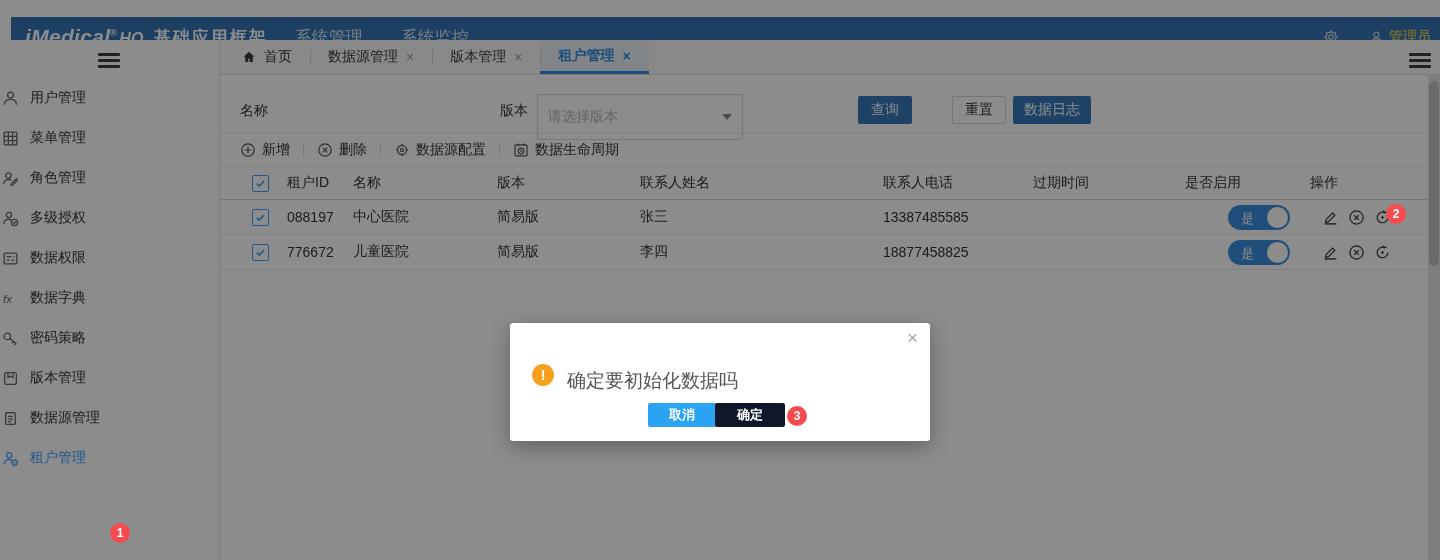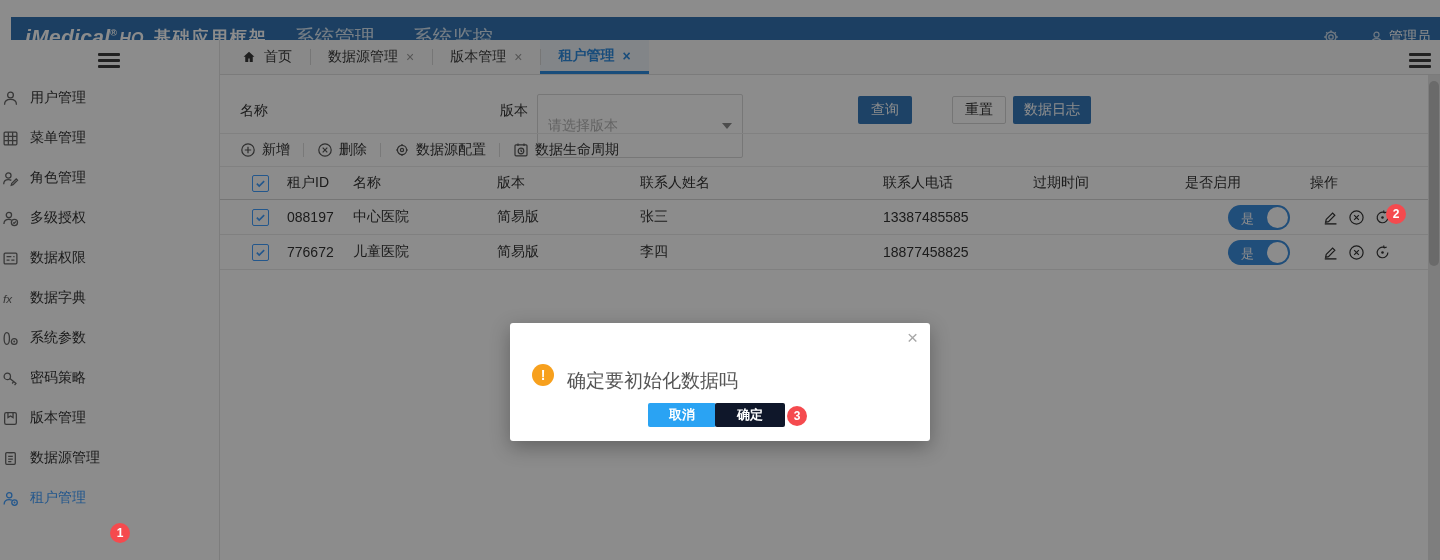--- a/index.html
+++ b/index.html
@@ -5,25 +5,25 @@
   html,body{margin:0;padding:0;background:#888;}
   .stage{position:relative;width:1440px;height:560px;overflow:hidden;background:#fff;
          font-family:"Liberation Sans","DejaVu Sans",sans-serif;-webkit-font-smoothing:antialiased;}
   
   .hdr{position:absolute;left:0;top:17px;width:1440px;height:40px;background:#3374b3;color:#fff;
        display:flex;align-items:center;margin-left:11px;}
   .logo{margin-left:14px;font-weight:bold;font-style:italic;font-size:21px;letter-spacing:.3px;white-space:nowrap;}
   .logo sup{font-size:9px;font-style:normal;}
   .logo .ho{font-size:16px;margin-left:2px;}
   .apptitle{margin-left:10px;font-size:17px;font-weight:bold;letter-spacing:2px;}
-  .hmenu{font-size:20px;color:#d8e6f3;cursor:default;}
+  .hmenu{font-size:17px;color:#d8e6f3;cursor:default;}
   .hmenu.m1{margin-left:27px;}
   .hmenu.m2{margin-left:38px;}
   .hdr-ind{position:absolute;left:237px;top:35px;width:96px;height:5px;background:rgba(255,255,255,.22);border-radius:3px 3px 0 0;}
-  .hdr-right{margin-left:auto;margin-right:20px;display:flex;align-items:center;gap:30px;color:#ffffff;font-size:14px;}
+  .hdr-right{margin-left:auto;margin-right:20px;display:flex;align-items:center;gap:30px;color:#fde047;font-size:14px;}
   .hdr-user{display:flex;align-items:center;gap:5px;}
   
   .sb{position:absolute;left:0;top:40px;width:219px;height:520px;background:#fff;border-right:1px solid #e3e3e3;}
   .burger{display:inline-block;width:22px;}
   .burger i{display:block;height:3px;background:#3c3c3c;border-radius:1px;margin:3px 0;}
   .sb-burger{position:absolute;left:98px;top:10px;cursor:pointer;}
   .sb ul{list-style:none;margin:38px 0 0 0;padding:0;}
   .sb li{height:40px;display:flex;align-items:center;padding-left:2px;gap:11px;font-size:14px;color:#333;cursor:pointer;}
   .sb li .sicon{color:#666;display:inline-flex;}
   .sb li.active{color:#409eff;}
@@ -37,21 +37,21 @@
   .tab.active{background:#edf2f7;color:#2f8ce0;border-bottom:3px solid #2f8ce0;font-weight:bold;}
   .tab.active .x{color:#2f8ce0;}
   .tabs-burger{position:absolute;right:9px;top:10px;cursor:pointer;}
   
   .content{position:absolute;left:220px;top:75px;width:1208px;height:485px;background:#fff;}
   .flabel{position:absolute;font-size:14px;color:#333;}
   .tin{position:absolute;left:57px;top:19px;width:184px;height:28px;border:1px solid #d9d9d9;border-radius:2px;
        padding:0 10px;font-size:14px;color:#333;font-family:inherit;outline:none;}
   .tin::placeholder{color:#b5b5b5;}
   .sel{position:absolute;left:317px;top:19px;width:184px;height:28px;border:1px solid #d9d9d9;border-radius:2px;
-       display:flex;align-items:center;justify-content:space-between;padding:17px 10px;font-size:14px;color:#b5b5b5;cursor:pointer;background:#fff;}
+       display:flex;align-items:center;justify-content:space-between;padding:8px 10px;font-size:14px;color:#b5b5b5;cursor:pointer;background:#fff;}
   .caret{width:0;height:0;border-left:5px solid transparent;border-right:5px solid transparent;border-top:6px solid #8a8a8a;}
   .btn{position:absolute;top:21px;height:28px;border:none;border-radius:2px;font-size:14px;font-family:inherit;cursor:pointer;}
   .btn-blue{background:#3579bb;color:#fff;}
   .btn-plain{background:#fff;border:1px solid #d6d6d6;color:#333;margin-left:15px;}
   .q{left:638px;width:54px;} .r{left:717px;width:54px;} .dl{left:793px;width:78px;}
   .div1{position:absolute;left:0;top:58px;width:1208px;border-top:1px solid #ececec;}
   .div2{position:absolute;left:0;top:91px;width:1208px;border-top:1px solid #ececec;}
   .tbar{position:absolute;left:20px;top:59px;height:32px;display:flex;align-items:center;gap:13px;font-size:14px;color:#333;}
   .tbtn{display:flex;align-items:center;gap:6px;cursor:pointer;}
   .tbtn .ticon{color:#555;display:inline-flex;}
@@ -175,30 +175,20 @@
           </span>
         <span>数据权限</span>
       </li>
       <li>
         <span class="sicon">
             <svg width="17" height="17" viewBox="0 0 16 16">
               <text x="1" y="12" font-size="11" font-style="italic" fill="currentColor">fx</text>
             </svg>
           </span>
         <span>数据字典</span>
-      </li>
-      <li>
-        <span class="sicon">
-            <svg width="17" height="17" viewBox="0 0 16 16" fill="none" stroke="currentColor" stroke-width="1.2">
-              <path d="M4.5 2.5C2.9 2.5 2 4.9 2 8s.9 5.5 2.5 5.5S7 11.1 7 8 6.1 2.5 4.5 2.5z"></path>
-              <circle cx="11.5" cy="10.8" r="2.7"></circle>
-              <circle cx="11.5" cy="10.8" r=".9" fill="currentColor" stroke="none"></circle>
-            </svg>
-          </span>
-        <span>系统参数</span>
       </li>
       <li>
         <span class="sicon">
             <svg width="17" height="17" viewBox="0 0 16 16" fill="none" stroke="currentColor" stroke-width="1.2">
               <circle cx="5" cy="6" r="3"></circle>
               <path d="M7.4 7.9l6.2 5M11 11l-1.4 1.7M13.2 12.6l-1.4 1.7"></path>
             </svg>
           </span>
         <span>密码策略</span>
       </li>

